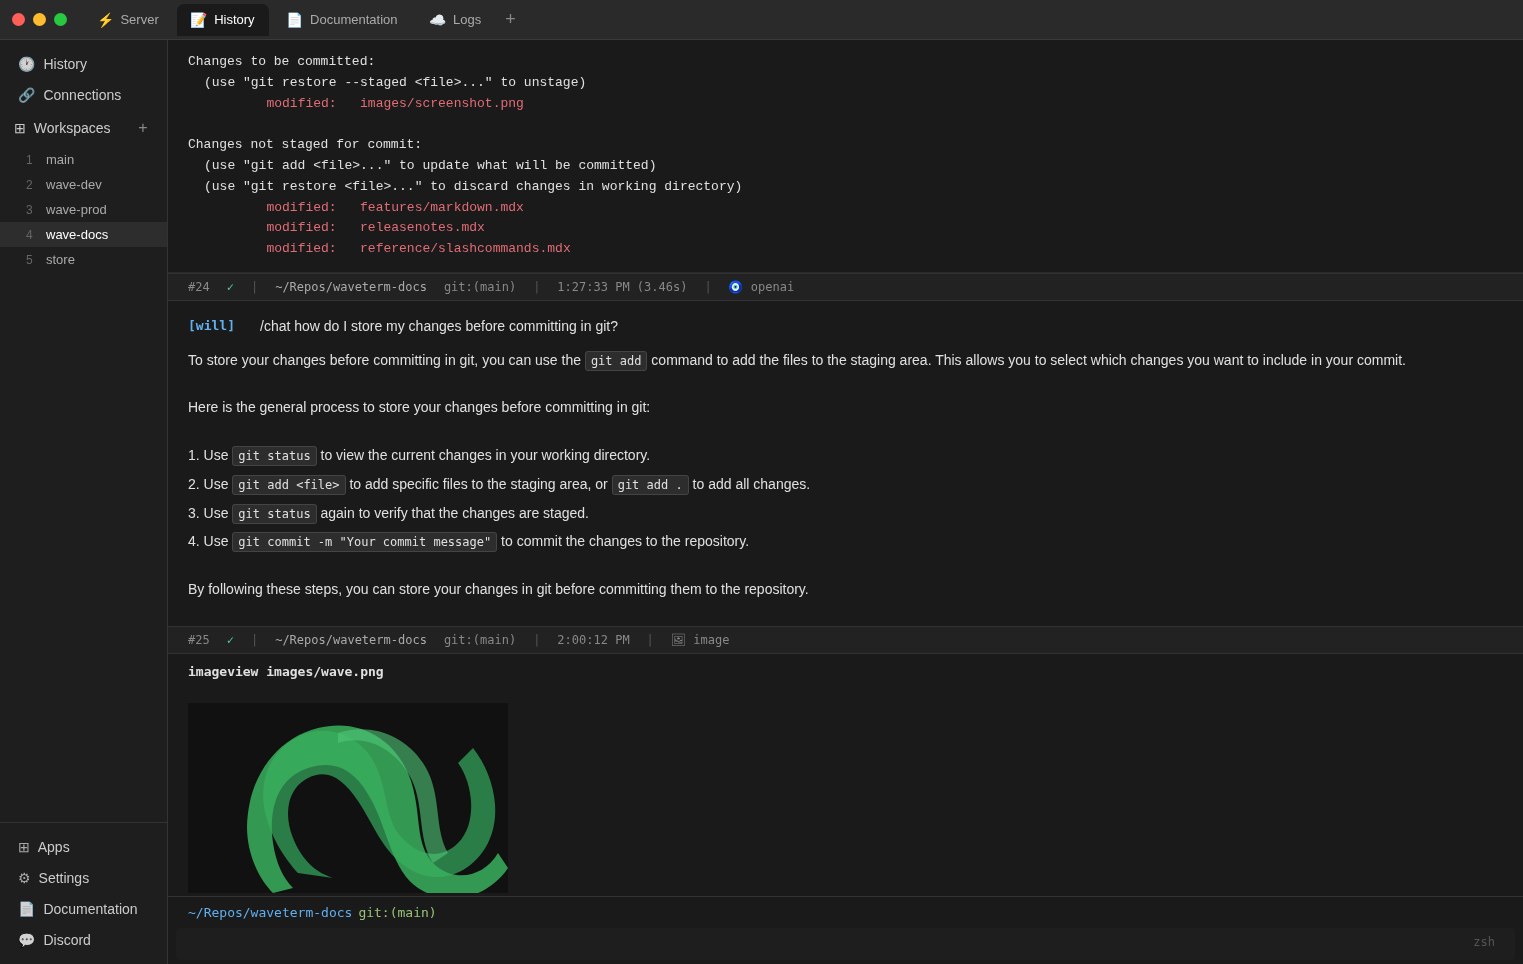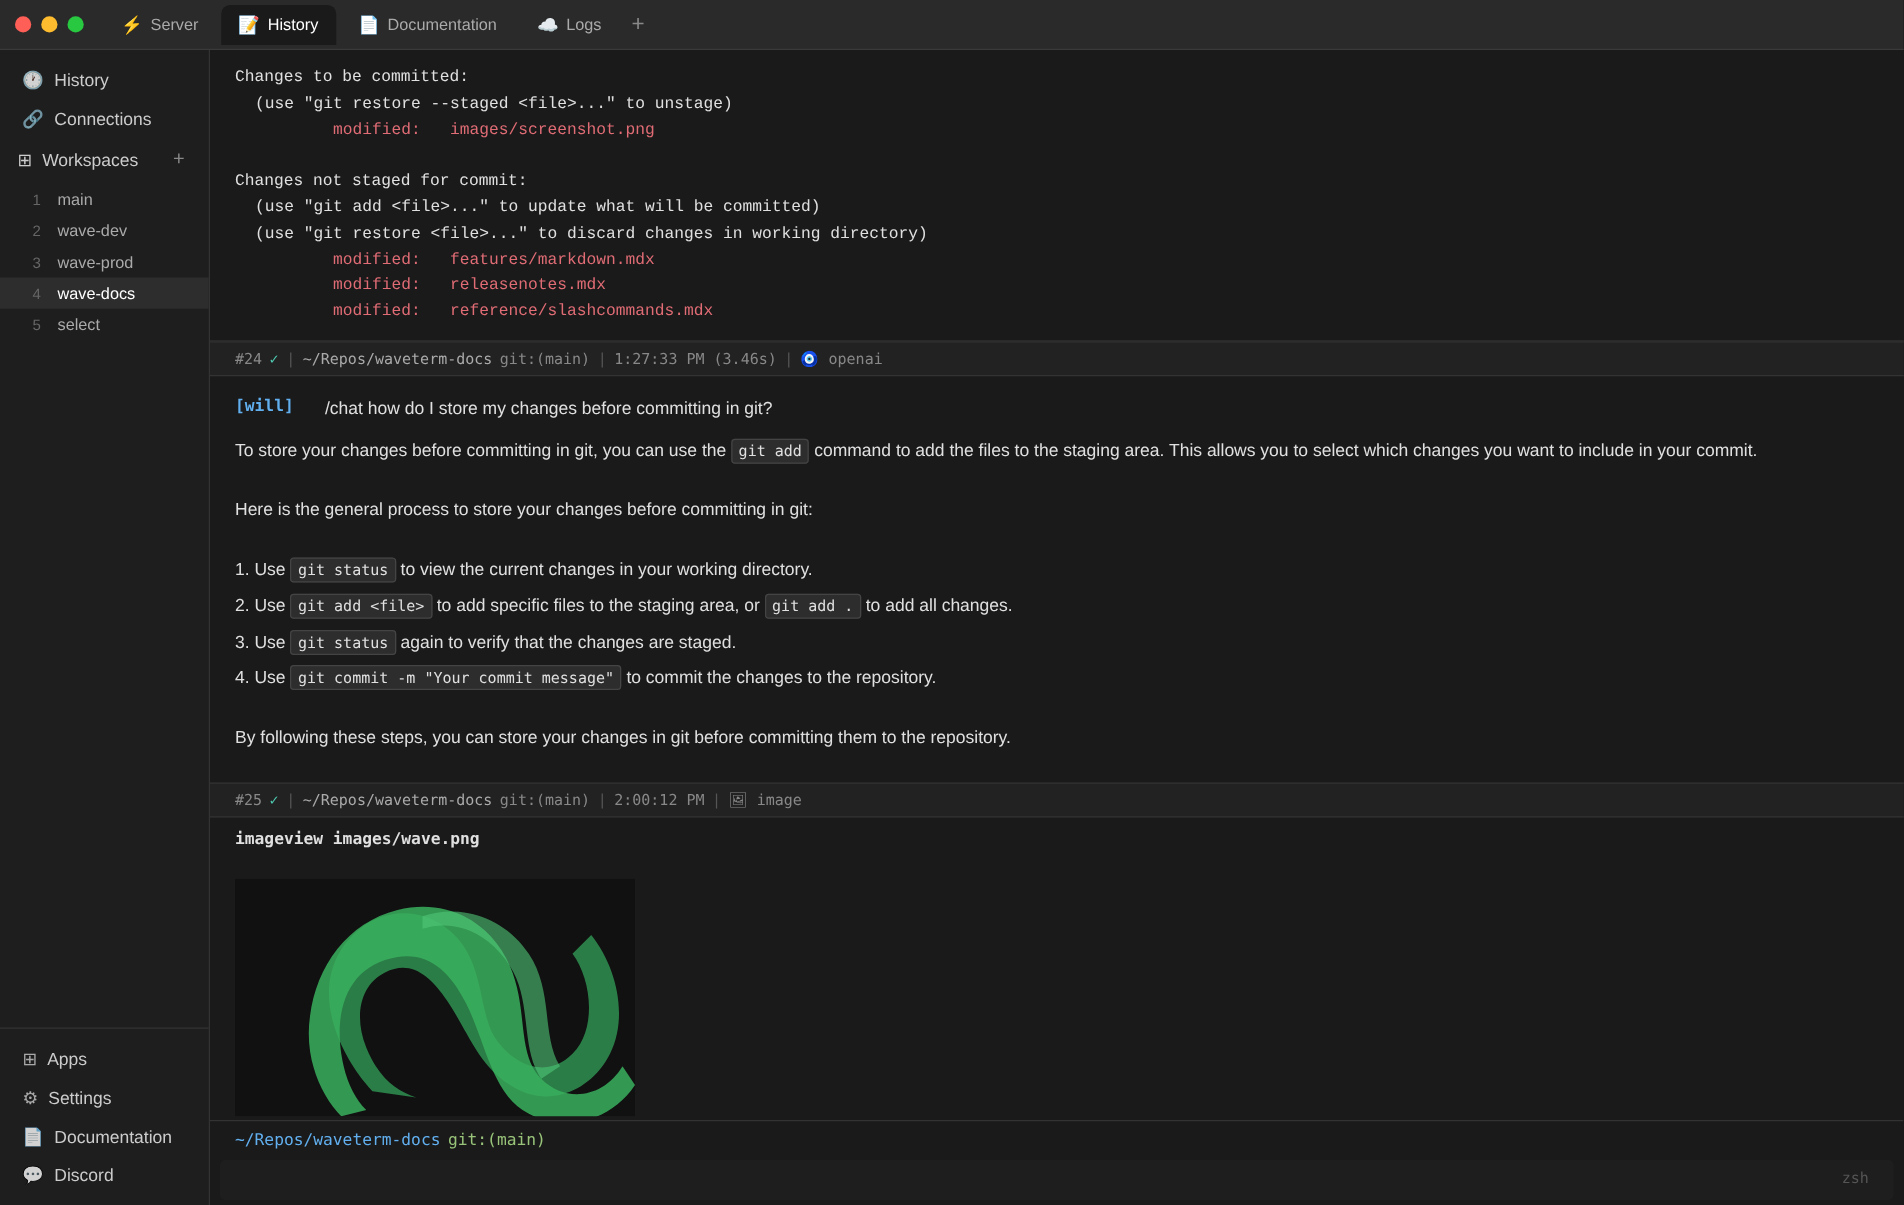--- a/index.html
+++ b/index.html
@@ -184,21 +184,21 @@
     .git-output {
       color: #e0e0e0;
       line-height: 1.6;
     }
     .git-output .indent { padding-left: 16px; }
 
     
     .prompt-bar {
       display: flex;
       align-items: center;
-      gap: 6px;
+      gap: 17px;
       padding: 6px 20px;
       background: #222;
       color: #888;
       font-family: 'SF Mono', 'Menlo', monospace;
       font-size: 12px;
       border-top: 1px solid #333;
       border-bottom: 1px solid #333;
     }
     .prompt-bar .checkmark { color: #4ec9b0; }
 
@@ -371,21 +371,21 @@
         <div class="workspace-entry">
           <span class="ws-num">3</span>
           <span>wave-prod</span>
         </div>
         <div class="workspace-entry active">
           <span class="ws-num">4</span>
           <span>wave-docs</span>
         </div>
         <div class="workspace-entry">
           <span class="ws-num">5</span>
-          <span>select</span>
+          <span>store</span>
         </div>
       </div>
     </div>
 
     <div class="sidebar-bottom">
       <div class="sidebar-item">
         <span class="sidebar-item-icon">⊞</span>
         <span>Apps</span>
       </div>
       <div class="sidebar-item">

